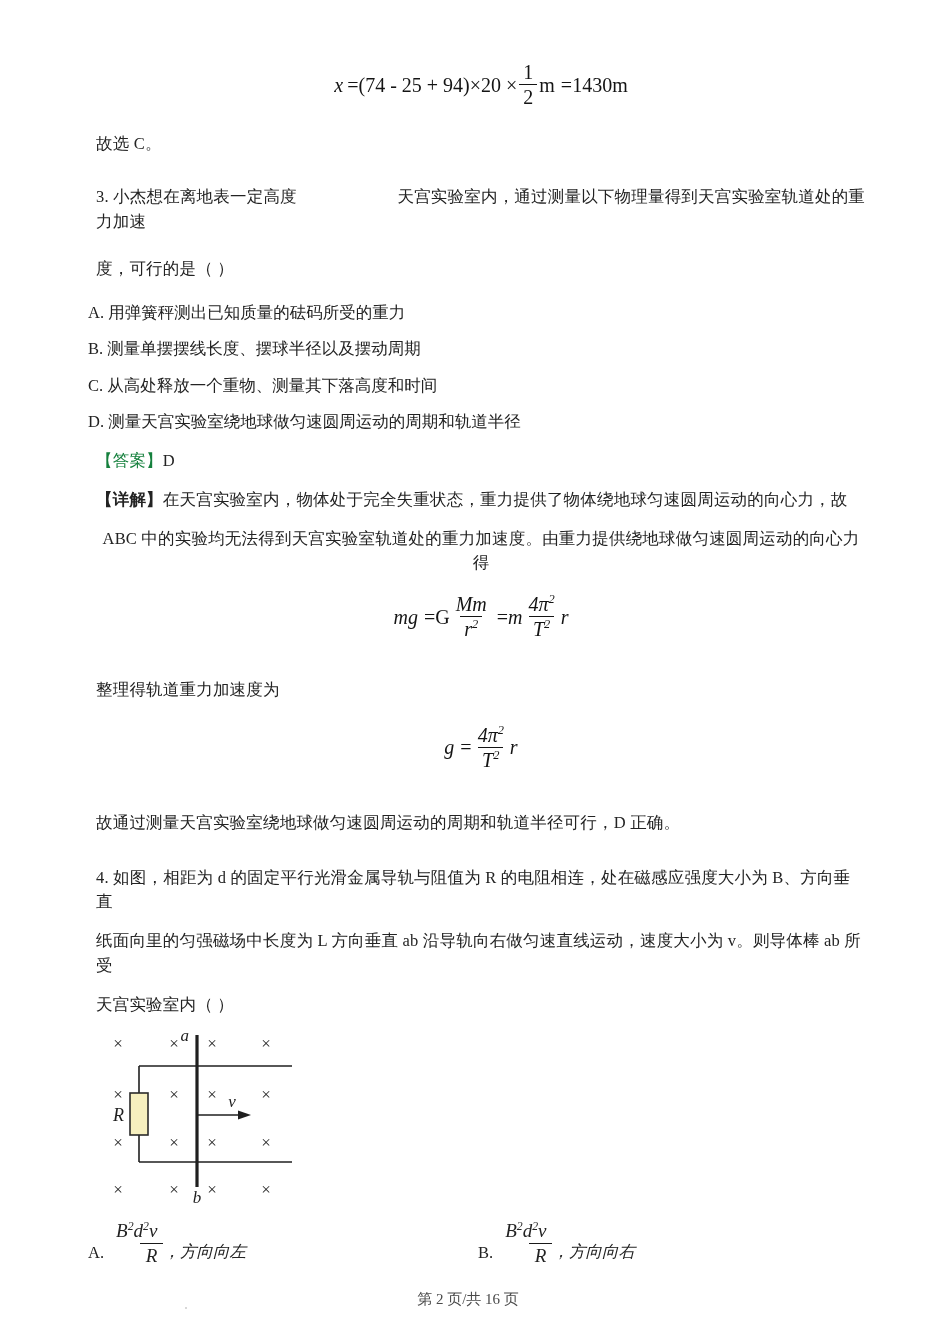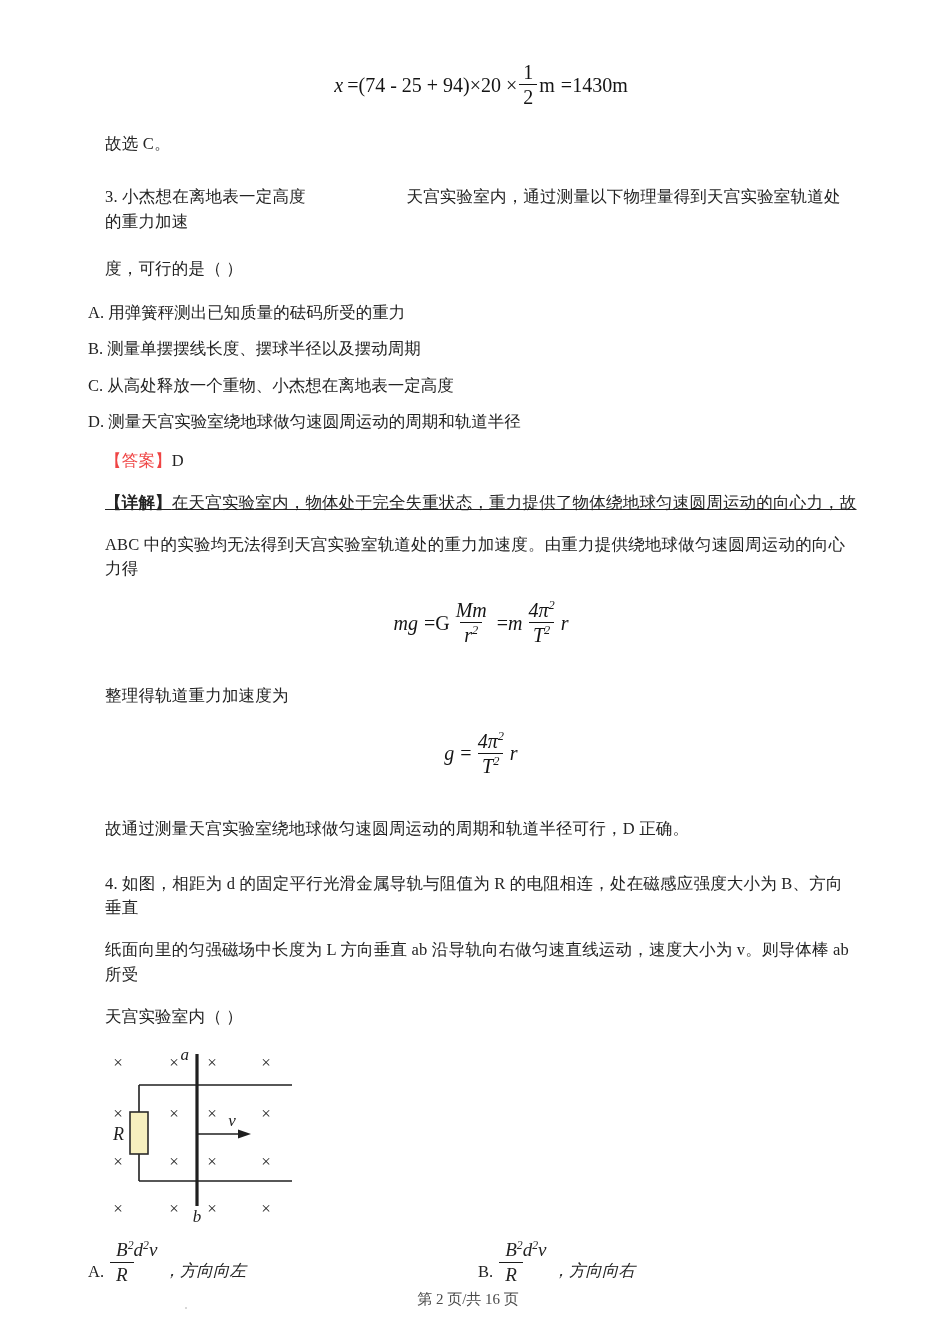--- a/index.html
+++ b/index.html
@@ -25,25 +25,25 @@
     left: 88px;
     top: 0;
     width: 786px;
   }
 
   
   .para {
     font-size: 16.5px;
     line-height: 1.5;
     color: #232323;
-    margin: 17px;
+    margin: 8px;
     letter-spacing: 0.2px;
   }
   .blue {
-    color: #ef4444;
+    color: #15803d;
   }
   .bold {
     font-weight: 700;
   }
   .opt {
     font-size: 16.5px;
     line-height: 1.35;
     color: #232323;
     margin: 0;
   }
@@ -112,21 +112,21 @@
   }
   .choice .tail {
     margin-left: 0;
     align-self: flex-end;
     padding-bottom: 4px;
     font-style: italic;
   }
   .cfrac {
     display: inline-flex;
     flex-direction: column;
-    align-items: flex-start;
+    align-items: flex-end;
     font-family: "Liberation Serif", serif;
     font-style: italic;
     font-size: 19px;
   }
   .cfrac .num { padding: 0 6px 1px 6px; line-height: 1.1; }
   .cfrac .den { padding: 2px 6px 0 6px; border-top: 1.3px solid #1a1a1a; line-height: 1.1; }
 
   
   .footer {
     position: absolute;
@@ -172,32 +172,32 @@
     <p class="para" style="margin-top:28px;">
       <span>3.</span>
       <span>小杰想在离地表一定高度</span>
       <span class="gapfill"></span>
       <span>天宫实验室内，通过测量以下物理量得到天宫实验室轨道处的重力加速</span>
     </p>
     <p class="para" style="margin-top:23px;">度，可行的是（      ）</p>
 
     <p class="opt" style="margin-top:20px;">A. 用弹簧秤测出已知质量的砝码所受的重力</p>
     <p class="opt" style="margin-top:14px;">B. 测量单摆摆线长度、摆球半径以及摆动周期</p>
-    <p class="opt" style="margin-top:14px;">C. 从高处释放一个重物、小杰想在离地表一定高度</p>
+    <p class="opt" style="margin-top:14px;">C. 从高处释放一个重物、测量其下落高度和时间</p>
     <p class="opt" style="margin-top:14px;">D. 测量天宫实验室绕地球做匀速圆周运动的周期和轨道半径</p>
 
     <p class="para" style="margin-top:16px;">
       <span class="blue">【答案】</span><span>D</span>
     </p>
 
 
-    <p class="para" style="margin-top:14px;text-decoration:underline;">
+    <p class="para" style="margin-top:14px;">
       <span class="bold">【详解】</span><span>在天宫实验室内，物体处于完全失重状态，重力提供了物体绕地球匀速圆周运动的向心力，故</span>
     </p>
-    <p class="para" style="margin-top:14px;">ABC 中的实验均无法得到天宫实验室轨道处的重力加速度。由重力提供绕地球做匀速圆周运动的向心力得</p>
+    <p class="para" style="margin-top:14px;text-align:center;">ABC 中的实验均无法得到天宫实验室轨道处的重力加速度。由重力提供绕地球做匀速圆周运动的向心力得</p>
 
     <div class="eqline" style="margin-top:18px;">
       <span class="math">
         <span>mg</span>
         <span class="up" style="margin-left:6px;">=</span>
         <span style="font-style:normal;">G</span>
         <span class="frac">
           <span class="num">Mm</span>
           <span class="den"><span>r</span><sup class="sm">2</sup></span>
         </span>

